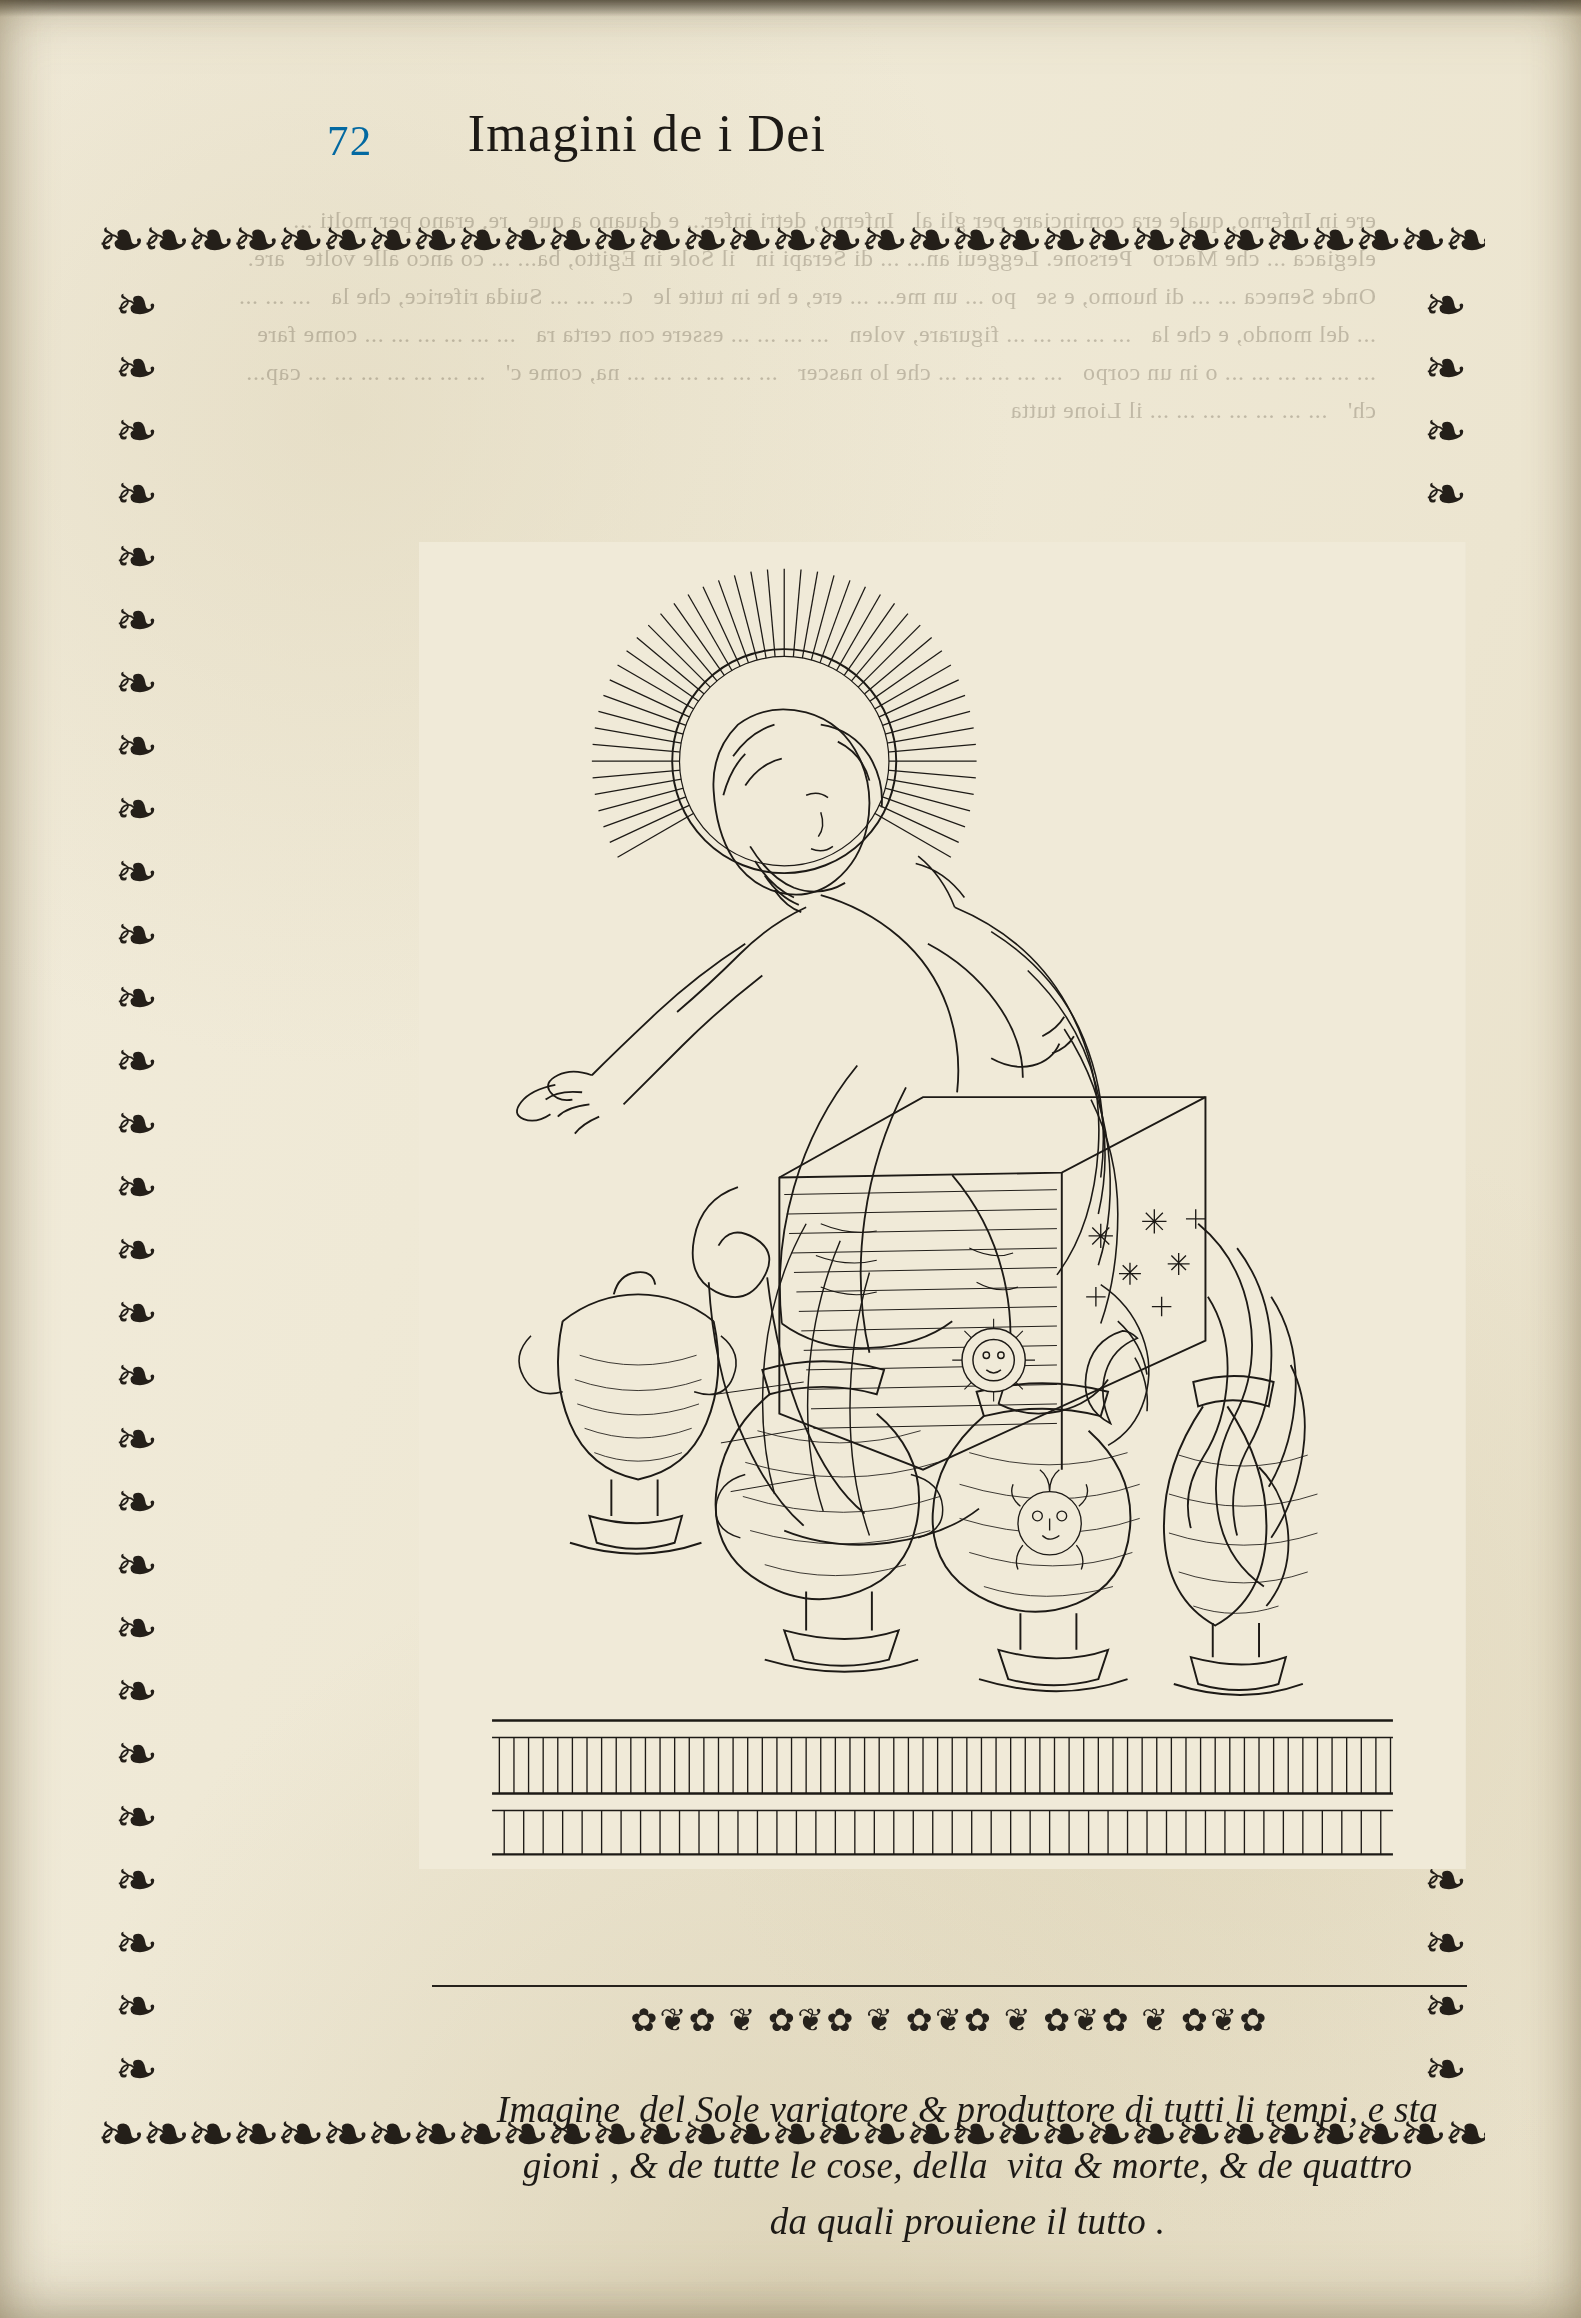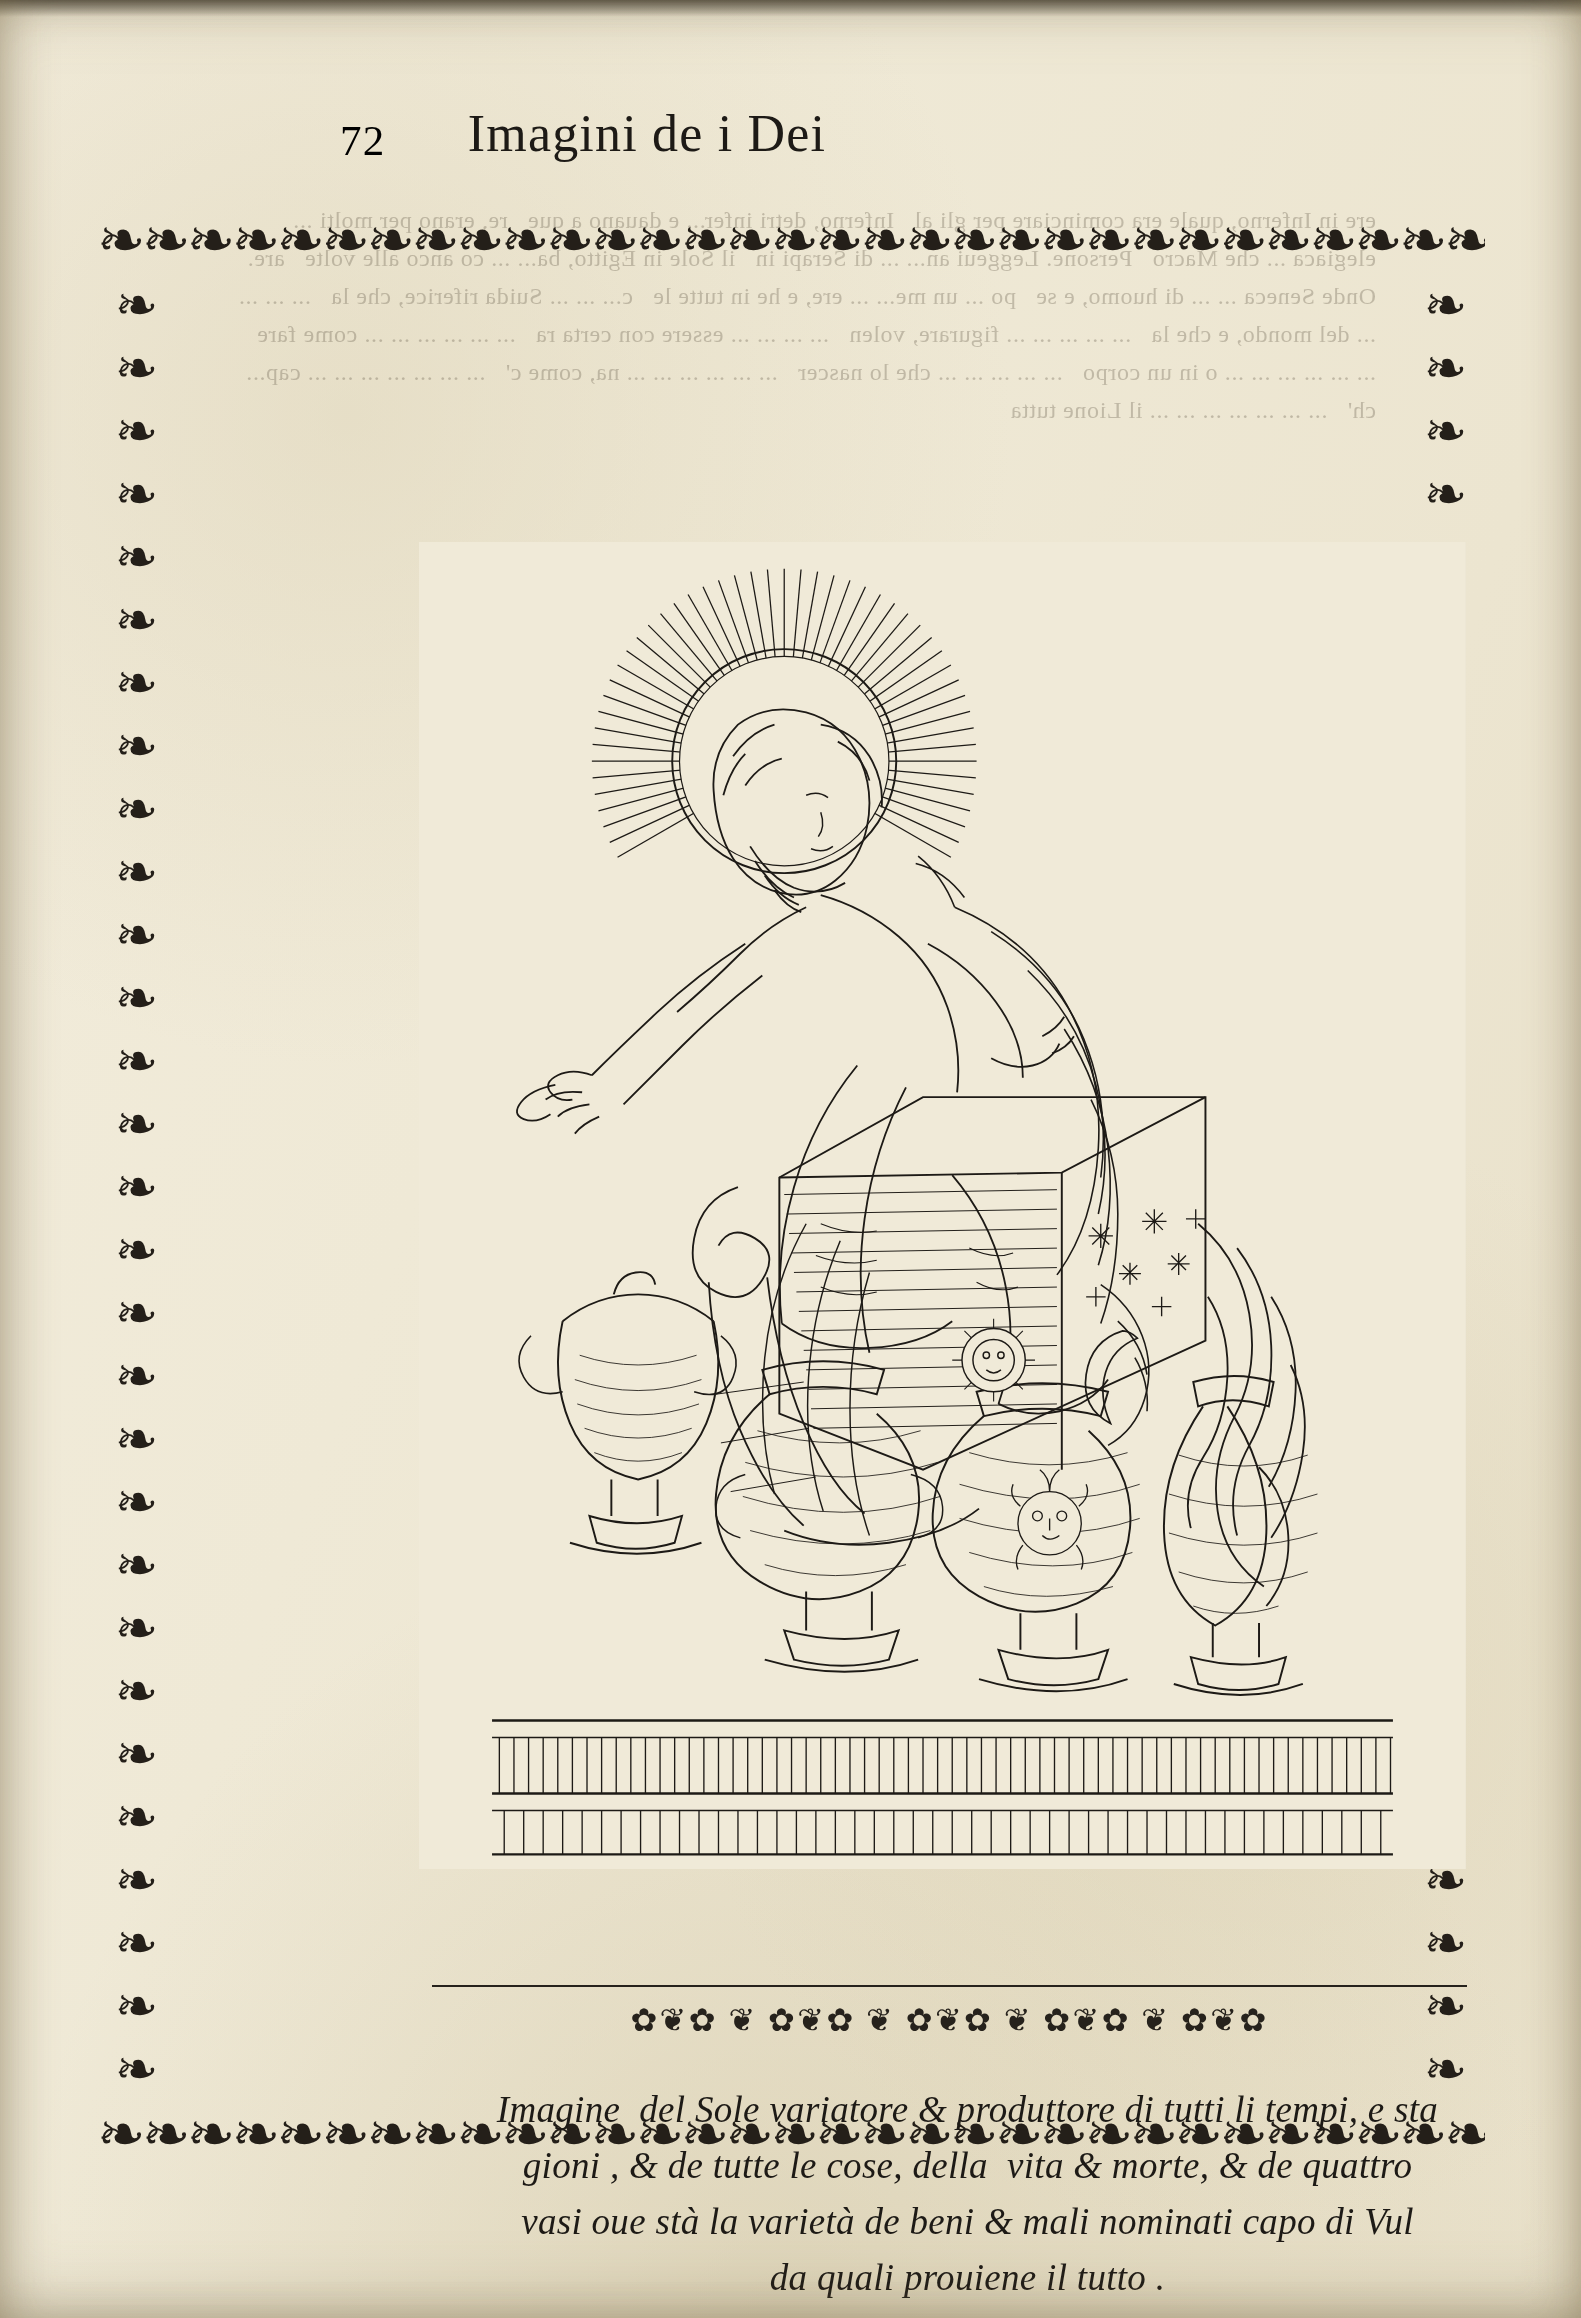--- a/index.html
+++ b/index.html
@@ -70,23 +70,23 @@
     left: 0;
     width: 1294px;
     text-align: center;
     font-size: 52px;
     color: #1d1a16;
     letter-spacing: 1.2px;
   }
   .folio {
     position: absolute;
     top: 116px;
-    left: 340px;
+    left: 327px;
     font-size: 43px;
-    color: #000000;
+    color: #0369a1;
     letter-spacing: 1.2px;
   }
 
   
   .ornament-frame {
     position: absolute;
     top: 201px;
     left: 97px;
     width: 1388px;
     height: 1973px;
@@ -556,21 +556,20 @@
           </g>
         </svg>
       </div>
 
       <div class="rule rule-a"></div>
       <div class="caption-orn">✿❦✿ ❦ ✿❦✿ ❦ ✿❦✿ ❦ ✿❦✿ ❦ ✿❦✿</div>
 
       <div class="caption">
         <div>Imagine  del Sole variatore &amp; produttore di tutti li tempi, e sta</div>
         <div>gioni , &amp; de tutte le cose, della  vita &amp; morte, &amp; de quattro</div>
-        <div>vasi oue stà la varietà de beni &amp; mali nominati capo di Vul</div>
         <div>da quali prouiene il tutto .</div>
       </div>
 
     </div>
   </div>
 
 
   <div class="edge-shadow"></div>
 </div>
 

